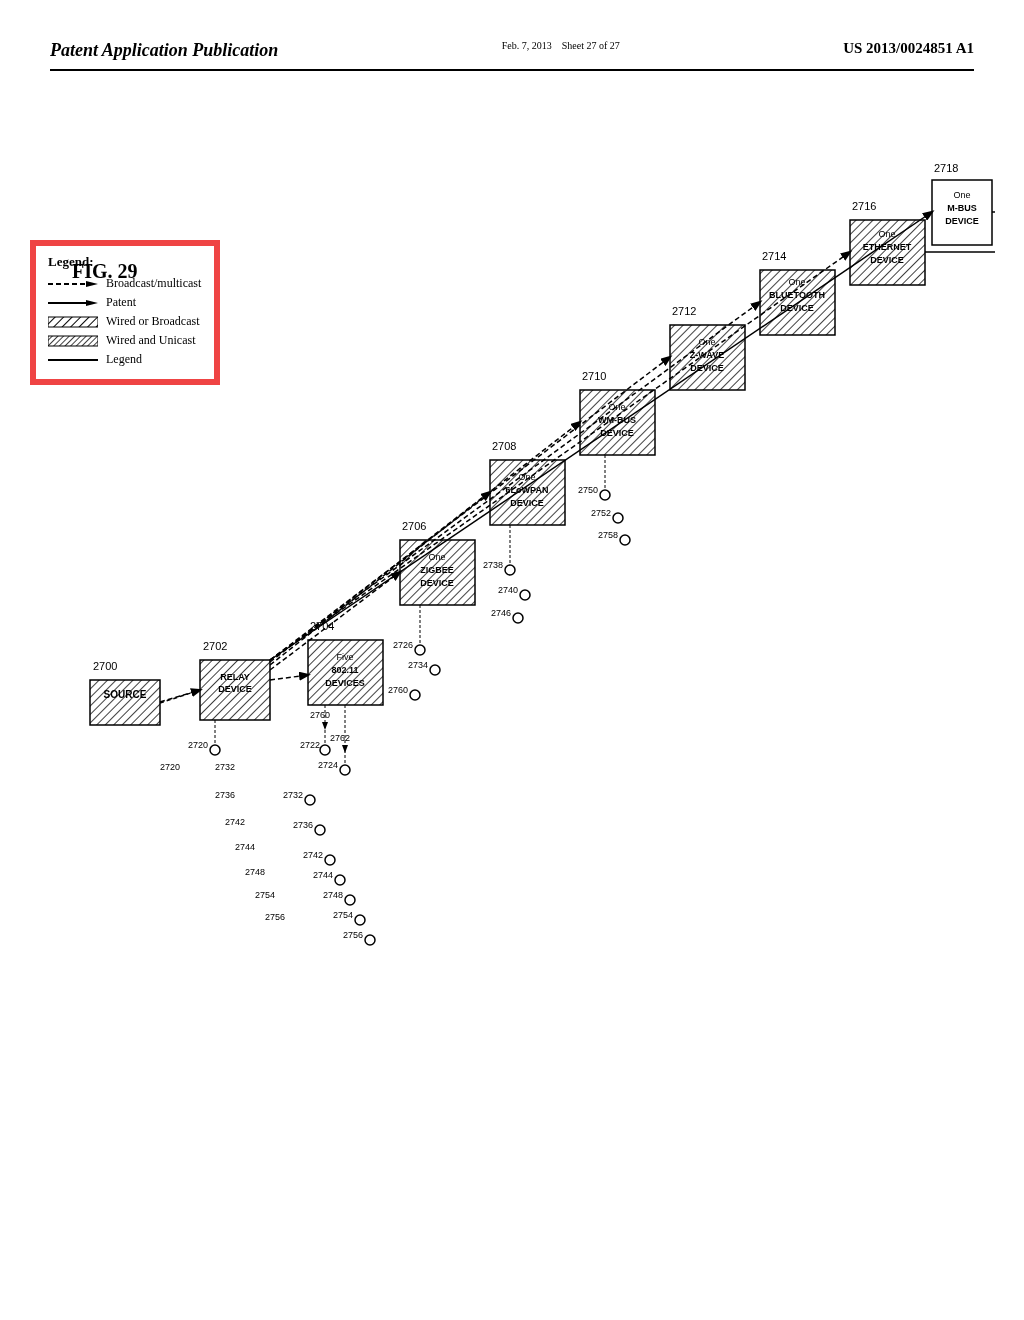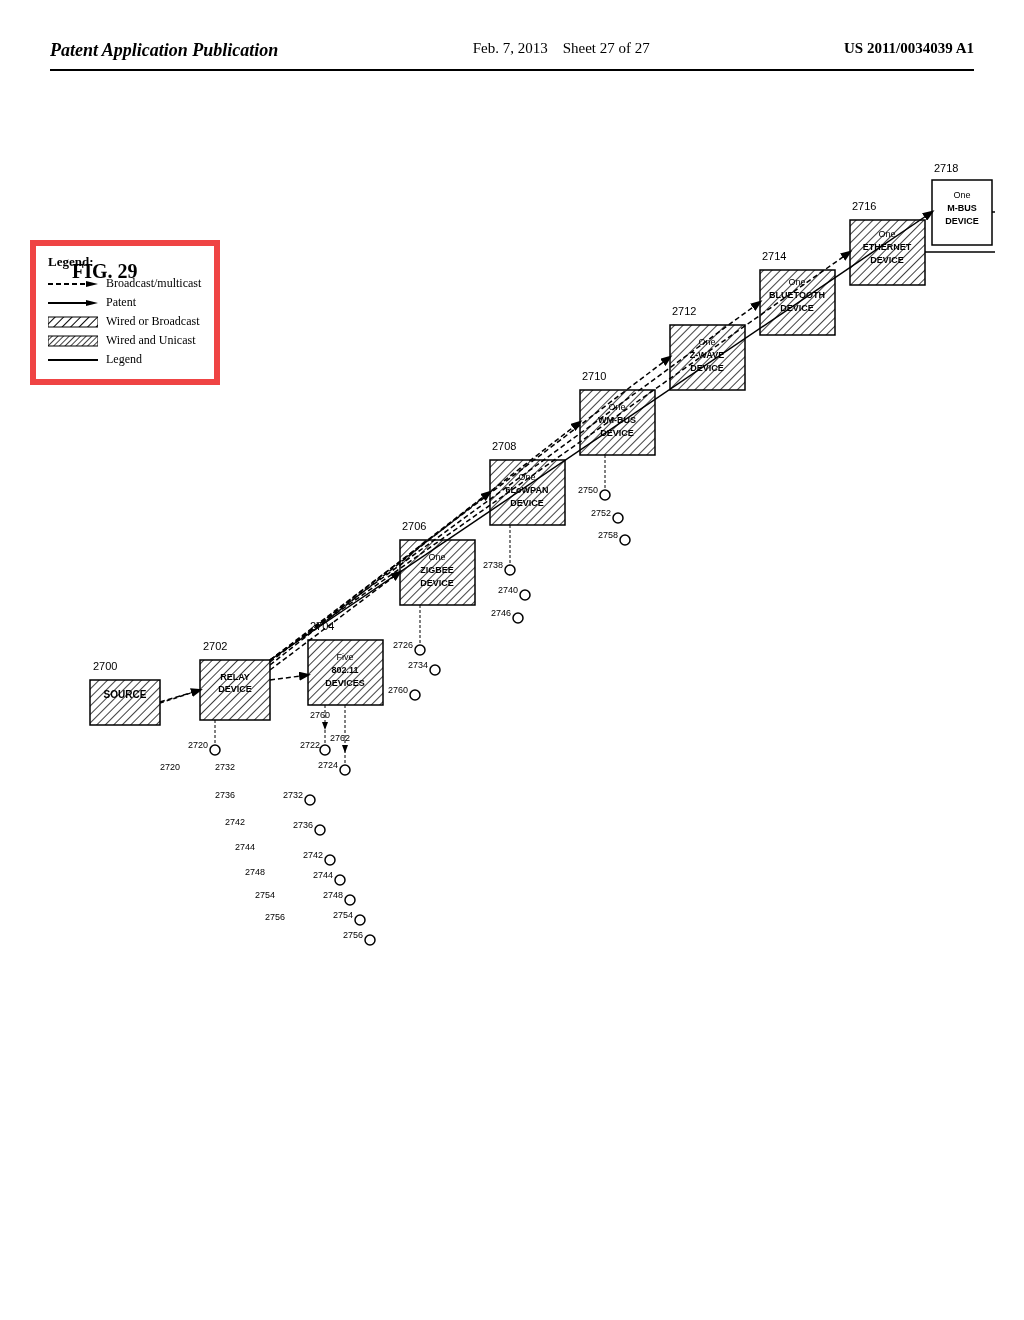--- a/index.html
+++ b/index.html
@@ -28,21 +28,21 @@
       margin-bottom: 30px;
     }
 
     .header-left {
       font-size: 18px;
       font-weight: bold;
       font-style: italic;
     }
 
     .header-center {
-      font-size: 15px;
+      font-size: 10px;
       text-align: center;
     }
 
     .header-right {
       font-size: 15px;
       font-weight: bold;
     }
 
     .fig-label {
       position: absolute;
@@ -97,21 +97,21 @@
 <body>
 
 <div class="page-container">
 
   <div class="header">
     <div class="header-left">Patent Application Publication</div>
     <div class="header-center">
       <span>Feb. 7, 2013</span>&nbsp;&nbsp;&nbsp;
       <span>Sheet 27 of 27</span>
     </div>
-    <div class="header-right">US 2011/0034039 A1</div>
+    <div class="header-right">US 2013/0024851 A1</div>
   </div>
 
   <div class="fig-label">FIG. 29</div>
 
   <div class="legend-box">
     <div class="legend-title">Legend:</div>
     <div class="legend-item">
       <div class="legend-line">
         <svg width="50" height="14">
           <line x1="0" y1="7" x2="40" y2="7" stroke="#000" stroke-width="2" stroke-dasharray="5,3"></line>

